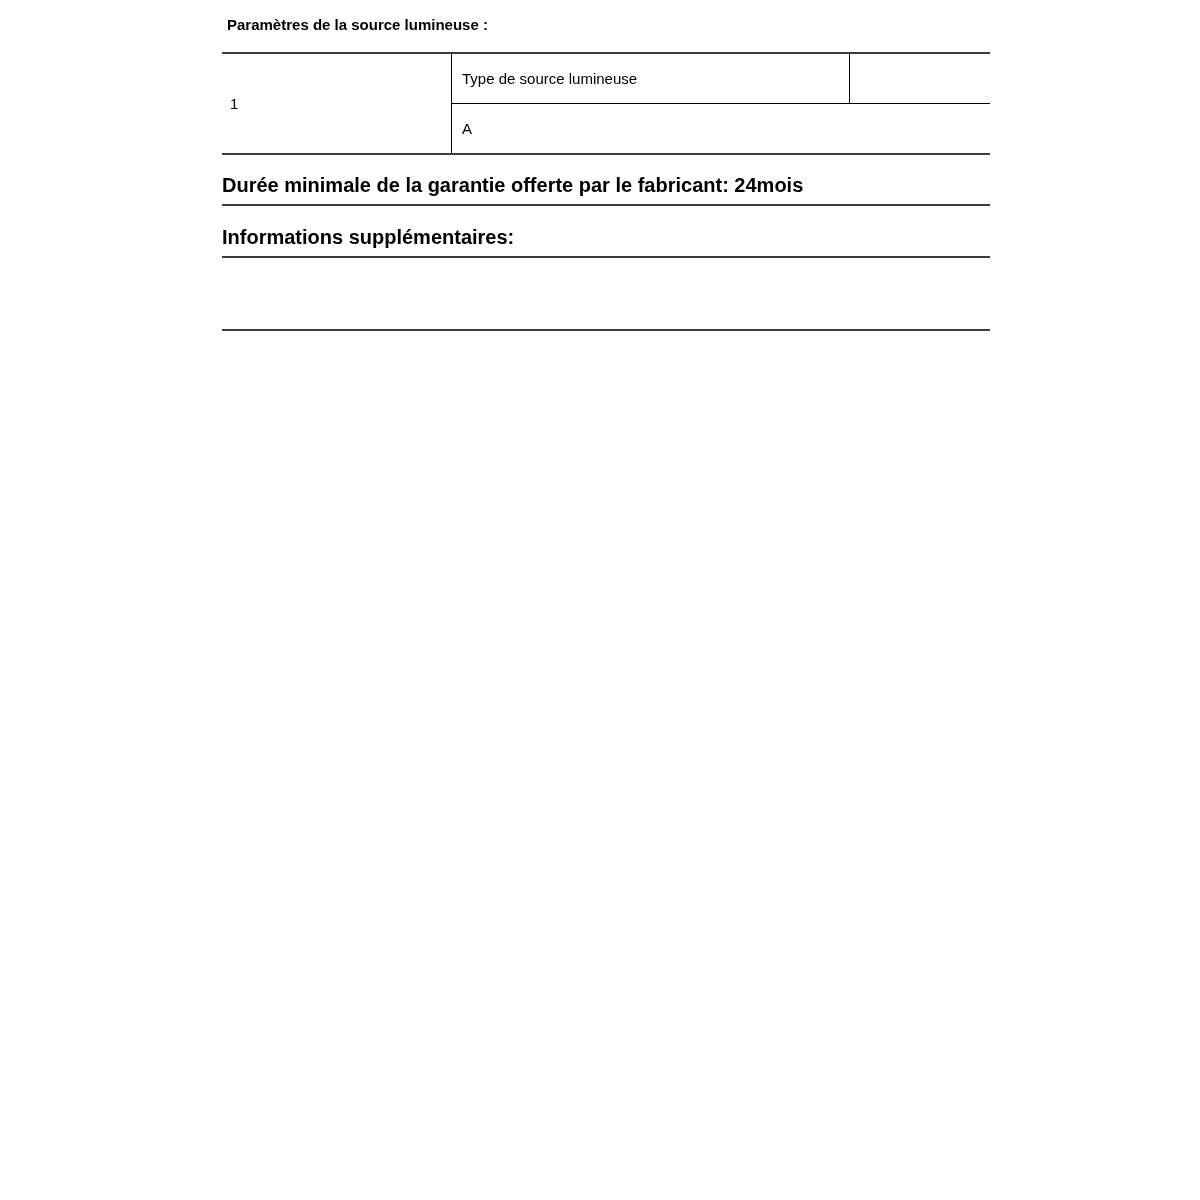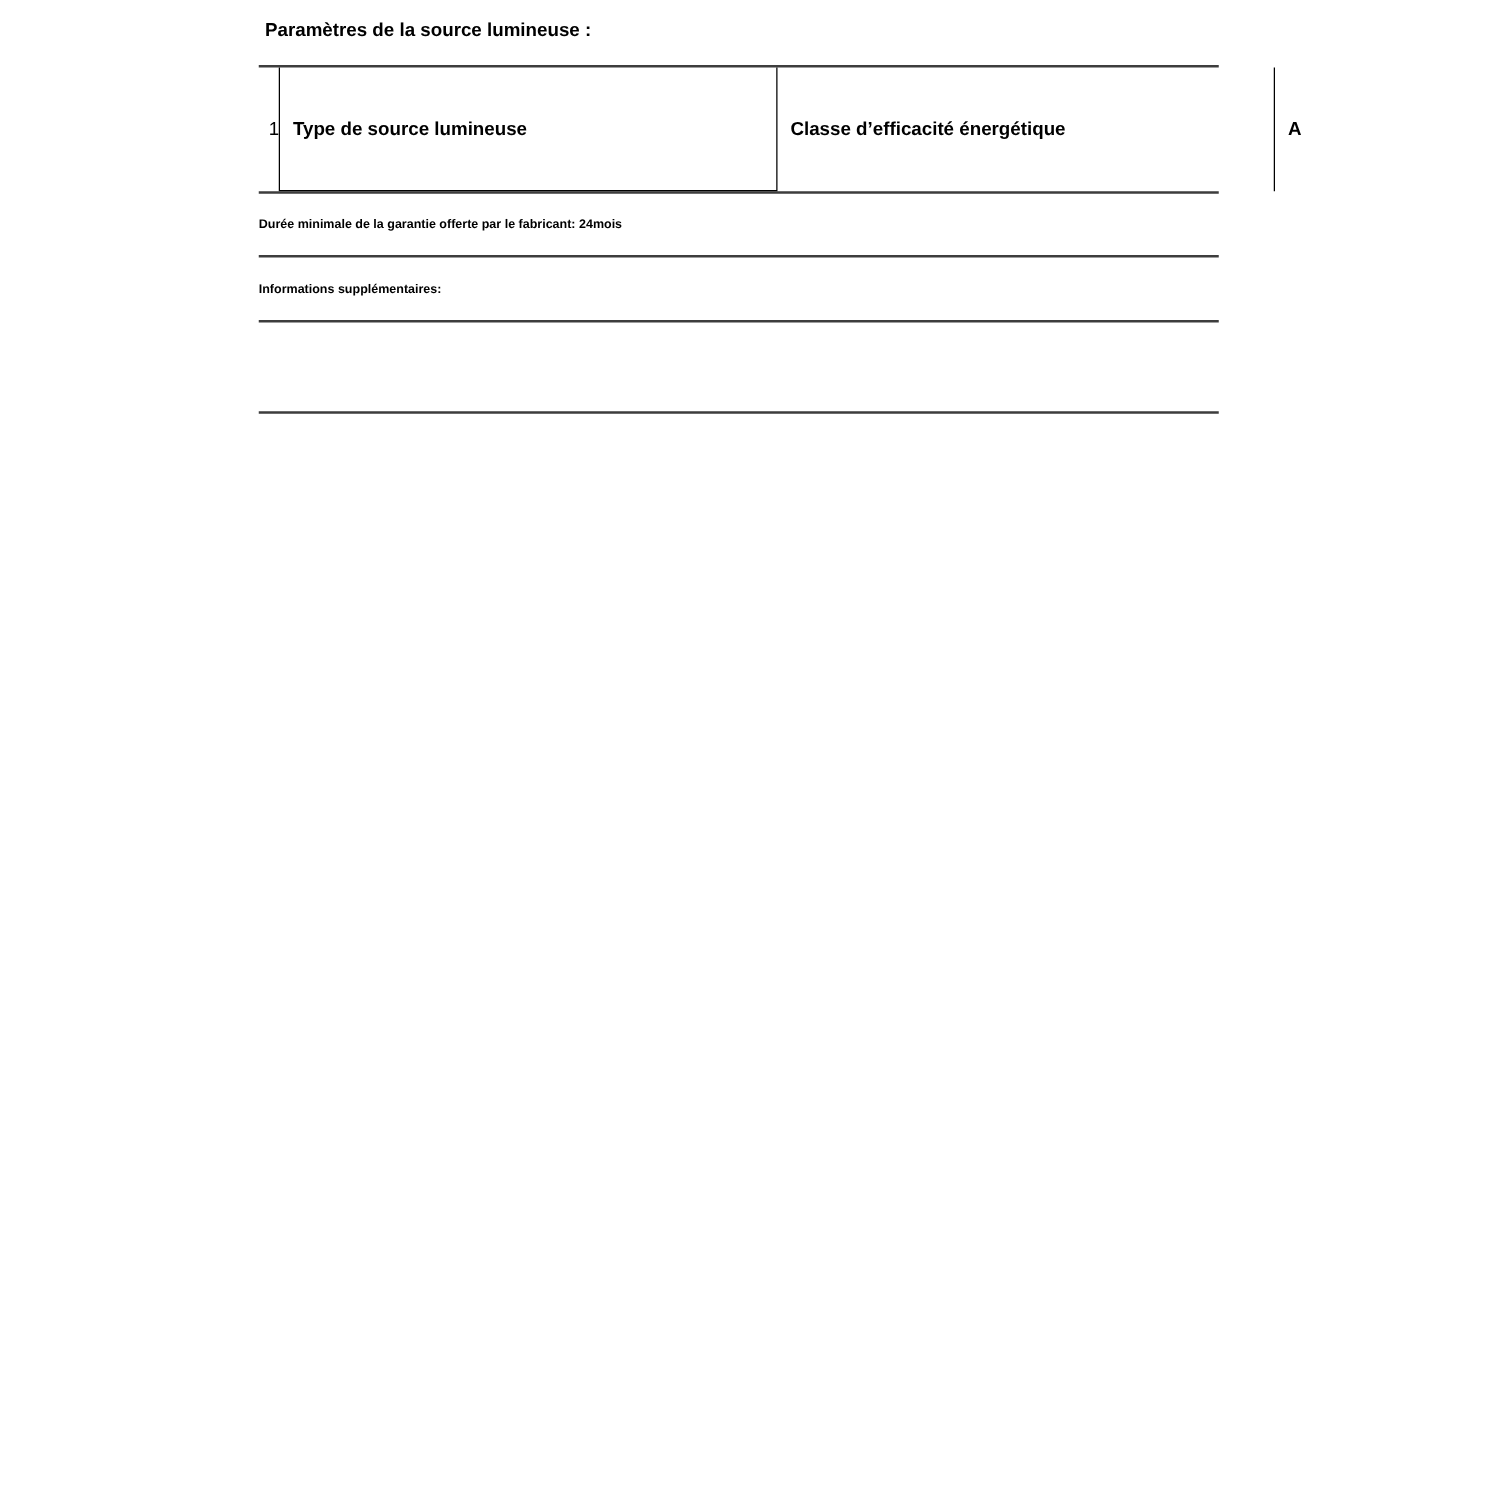--- a/index.html
+++ b/index.html
@@ -6,21 +6,21 @@
   html, body {
     width: 1200px;
     height: 1200px;
     background: #ffffff;
     font-family: "Liberation Sans", "DejaVu Sans", sans-serif;
     color: #000000;
     overflow: hidden;
   }
   .content {
     position: absolute;
-    left: 207px;
+    left: 222px;
     top: 0;
     width: 768px;
     height: 1200px;
   }
   .doc-title {
     position: absolute;
     left: 5px;
     top: 16px;
     font-size: 15px;
     font-weight: 700;
@@ -41,36 +41,35 @@
   .col-index {
     width: 230px;
     border-right: 1px solid #000000;
     display: flex;
     align-items: center;
     padding-left: 8px;
   }
   .col-rows {
     flex: 1;
     display: flex;
-    flex-direction: row;
-    font-weight: bold;
+    flex-direction: column;
   }
   .trow { flex: 1; display: flex; }
   .trow.first { border-bottom: 1px solid #000000; }
   .cell { display: flex; align-items: center; padding-left: 10px; }
   .cell.label {
     width: 398px;
     border-right: 1px solid #000000;
   }
   .cell.value { flex: 1; }
   
   .bold-line {
     position: absolute;
     left: 0;
-    font-size: 10px;
+    font-size: 20px;
     font-weight: 700;
     white-space: nowrap;
   }
   .warranty { top: 174px; }
   .info-heading { top: 226px; text-align: right; }
   .paragraph {
     position: absolute;
     left: 0;
     top: 276px;
     width: 775px;
@@ -99,21 +98,20 @@
 
   <div class="ptable">
     <div class="col-index">
       <span>1</span>
     </div>
     <div class="col-rows">
       <div class="trow first">
         <div class="cell label">Type de source lumineuse</div>
       </div>
       <div class="trow">
-        <div class="cell label">Classe d’efficacité énergétique</div>
         <div class="cell value">A</div>
       </div>
     </div>
   </div>
 
   <div class="bold-line warranty">Durée minimale de la garantie offerte par le fabricant: 24mois</div>
 
   <div class="rule rule-1"></div>
 
   <div class="bold-line info-heading">Informations supplémentaires:</div>

